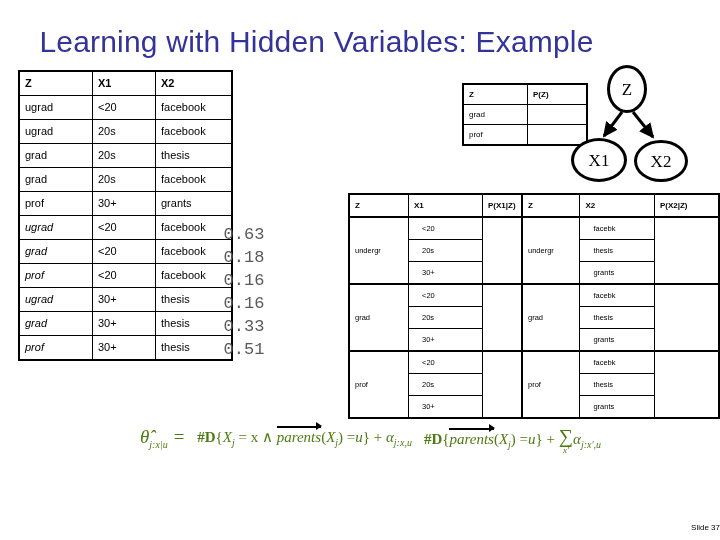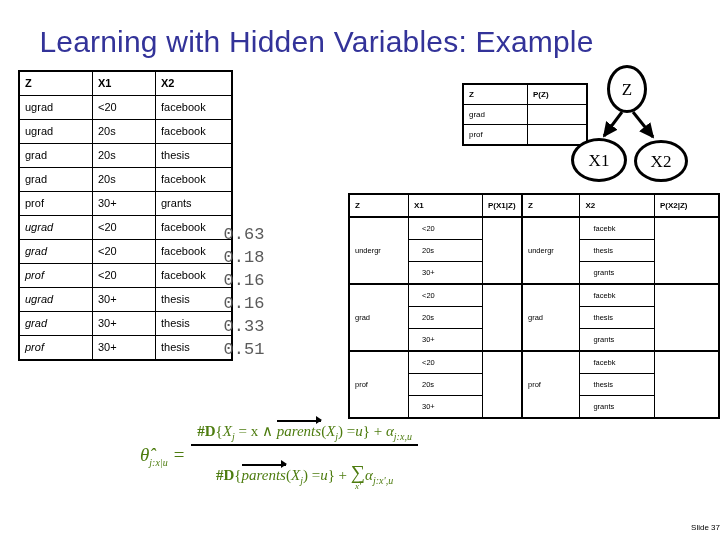--- a/index.html
+++ b/index.html
@@ -190,36 +190,36 @@
     justify-content: flex-start;
   }
   #formula-lhs {
     font-size: 19px;
     font-style: italic;
     padding-right: 6px;
     white-space: nowrap;
   }
   .frac {
     display: inline-flex;
-    flex-direction: column;
+    flex-direction: row;
     align-items: center;
   }
   .frac .num {
     font-size: 15px;
     padding: 0 6px 2px 6px;
     white-space: nowrap;
   }
   .frac .bar {
     width: 100%;
     height: 2px;
     background: #000000;
   }
   .frac .den {
     font-size: 15px;
-    padding: 16px 6px 0 6px;
+    padding: 6px 6px 0 6px;
     white-space: nowrap;
   }
   .ital { font-style: italic; }
   .bold-d { font-weight: bold; }
   .ovr {
     border-top: 2px solid #000000;
     position: relative;
     padding-top: 1px;
     display: inline-block;
   }

